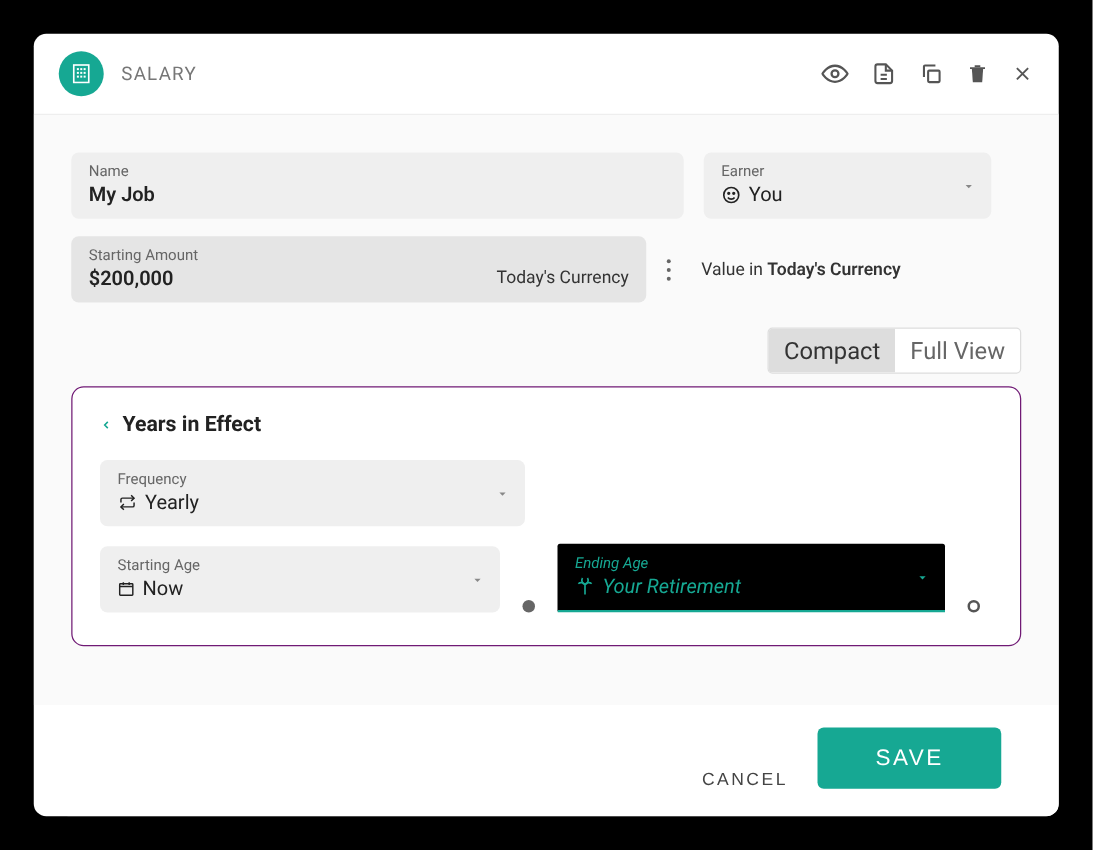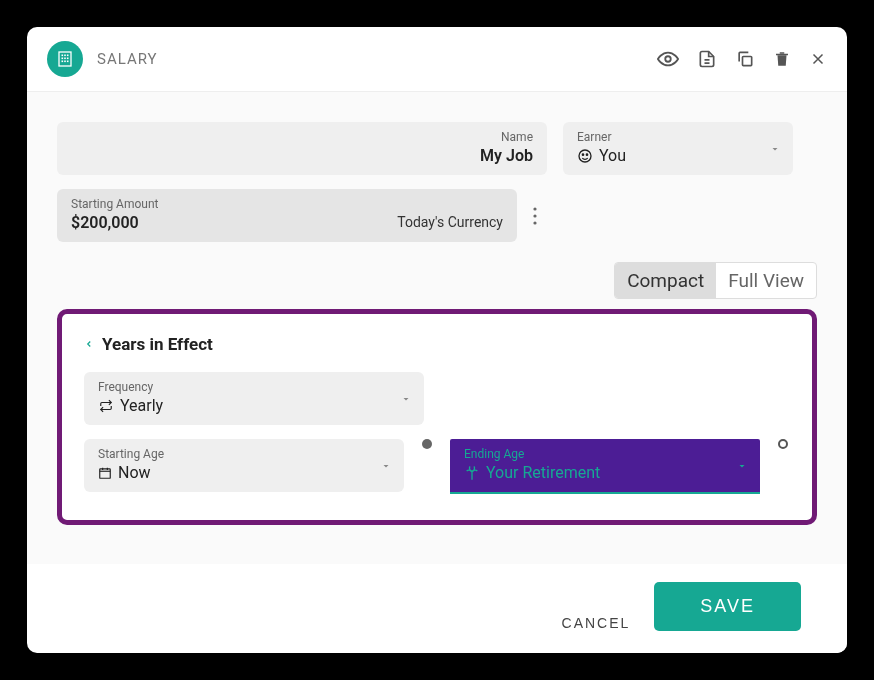--- a/index.html
+++ b/index.html
@@ -80,21 +80,21 @@
   }
   .field-value {
     font-size: 16px;
     color: #222;
     font-weight: 600;
     display: flex;
     align-items: center;
     gap: 6px;
   }
   .field-value.regular { font-weight: 400; }
-  .w-490 { width: 490px; align-items: flex-end; }
+  .w-490 { width: 490px; }
   .w-230 { width: 230px; }
   .chevron-down {
     position: absolute;
     right: 12px;
     top: 50%;
     transform: translateY(-50%);
     color: #888;
   }
   .amount-row {
     display: flex;
@@ -139,49 +139,50 @@
     font-size: 19px;
     color: #666;
     cursor: pointer;
   }
   .toggle-btn.active {
     background: #ddd;
     color: #333;
   }
   .card {
     background: #fff;
-    border: 5px solid #701a75;
+    border: 1px solid #701a75;
     border-radius: 10px;
     padding: 20px 22px 26px 22px;
   }
   .card-header {
     display: flex;
     align-items: center;
     gap: 8px;
     margin-bottom: 18px;
   }
   .card-title {
     font-size: 17px;
     font-weight: 700;
     color: #222;
   }
   .back-chev { color: #16a893; }
-  .card-row { display: flex; gap: 18px; align-items: flex-start; margin-bottom: 14px; }
+  .card-row { display: flex; gap: 18px; align-items: flex-end; margin-bottom: 14px; }
   .freq-field, .age-field {
     background: #efefef;
     border-radius: 6px;
     padding: 8px 14px 10px 14px;
     width: 340px;
     position: relative;
   }
   .age-field.teal {
-    background: #4c1d95;
+    background: #000000;
     border-bottom: 2px solid #16a893;
     border-radius: 2px 2px 0 0;
     width: 310px;
+    font-style: italic;
   }
   .age-field.teal .field-label { color: #16a893; }
   .age-field.teal .field-value { color: #16a893; font-weight: 400; }
   .age-field.teal .chevron-down { color: #16a893; }
   .dot-solid {
     width: 10px; height: 10px; border-radius: 50%; background: #666;
   }
   .dot-ring {
     width: 10px; height: 10px; border-radius: 50%; border: 2px solid #555; background: transparent;
   }
@@ -309,20 +310,23 @@
         <div class="field-value">$200,000</div>
         <div class="currency-tag">Today's Currency</div>
       </div>
       <span class="kebab">
         <svg width="4" height="18" viewBox="0 0 4 18" fill="#666">
             <circle cx="2" cy="2" r="1.6"></circle>
             <circle cx="2" cy="9" r="1.6"></circle>
             <circle cx="2" cy="16" r="1.6"></circle>
           </svg>
       </span>
+      <div class="value-in-text">
+        <span>Value in </span><strong>Today's Currency</strong>
+      </div>
     </div>
 
     <div class="view-toggle">
       <div class="toggle-group">
         <div class="toggle-btn active">Compact</div>
         <div class="toggle-btn">Full View</div>
       </div>
     </div>
 
     <div class="card">

